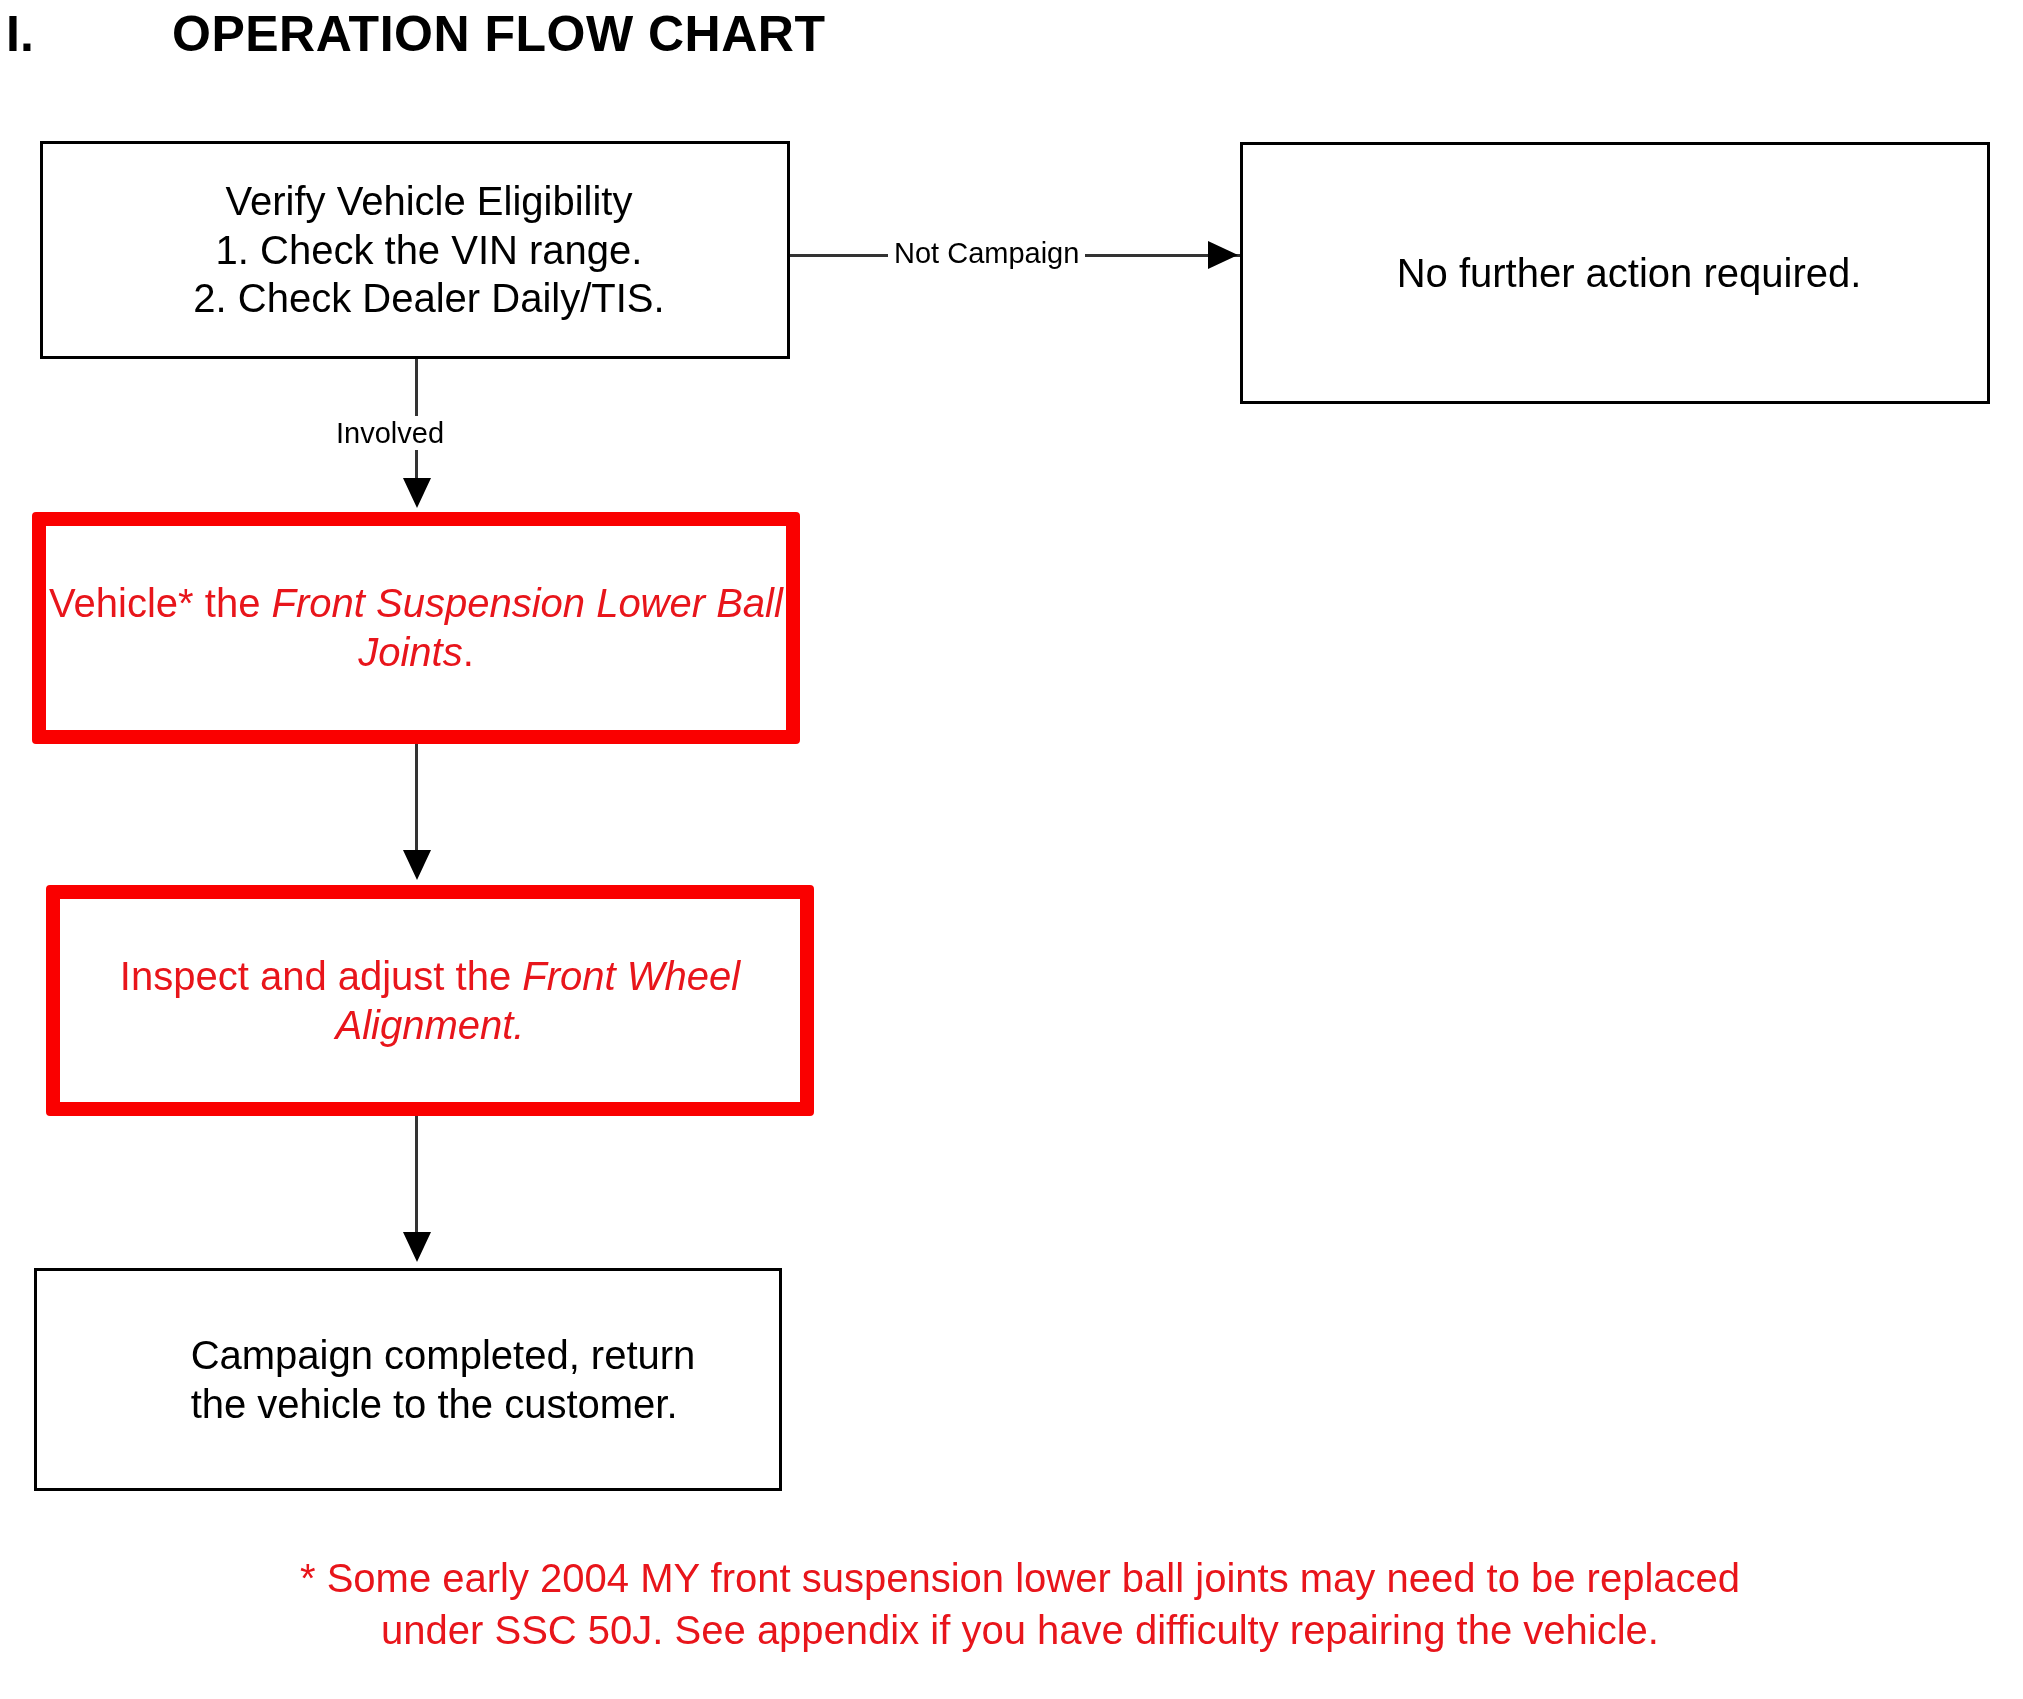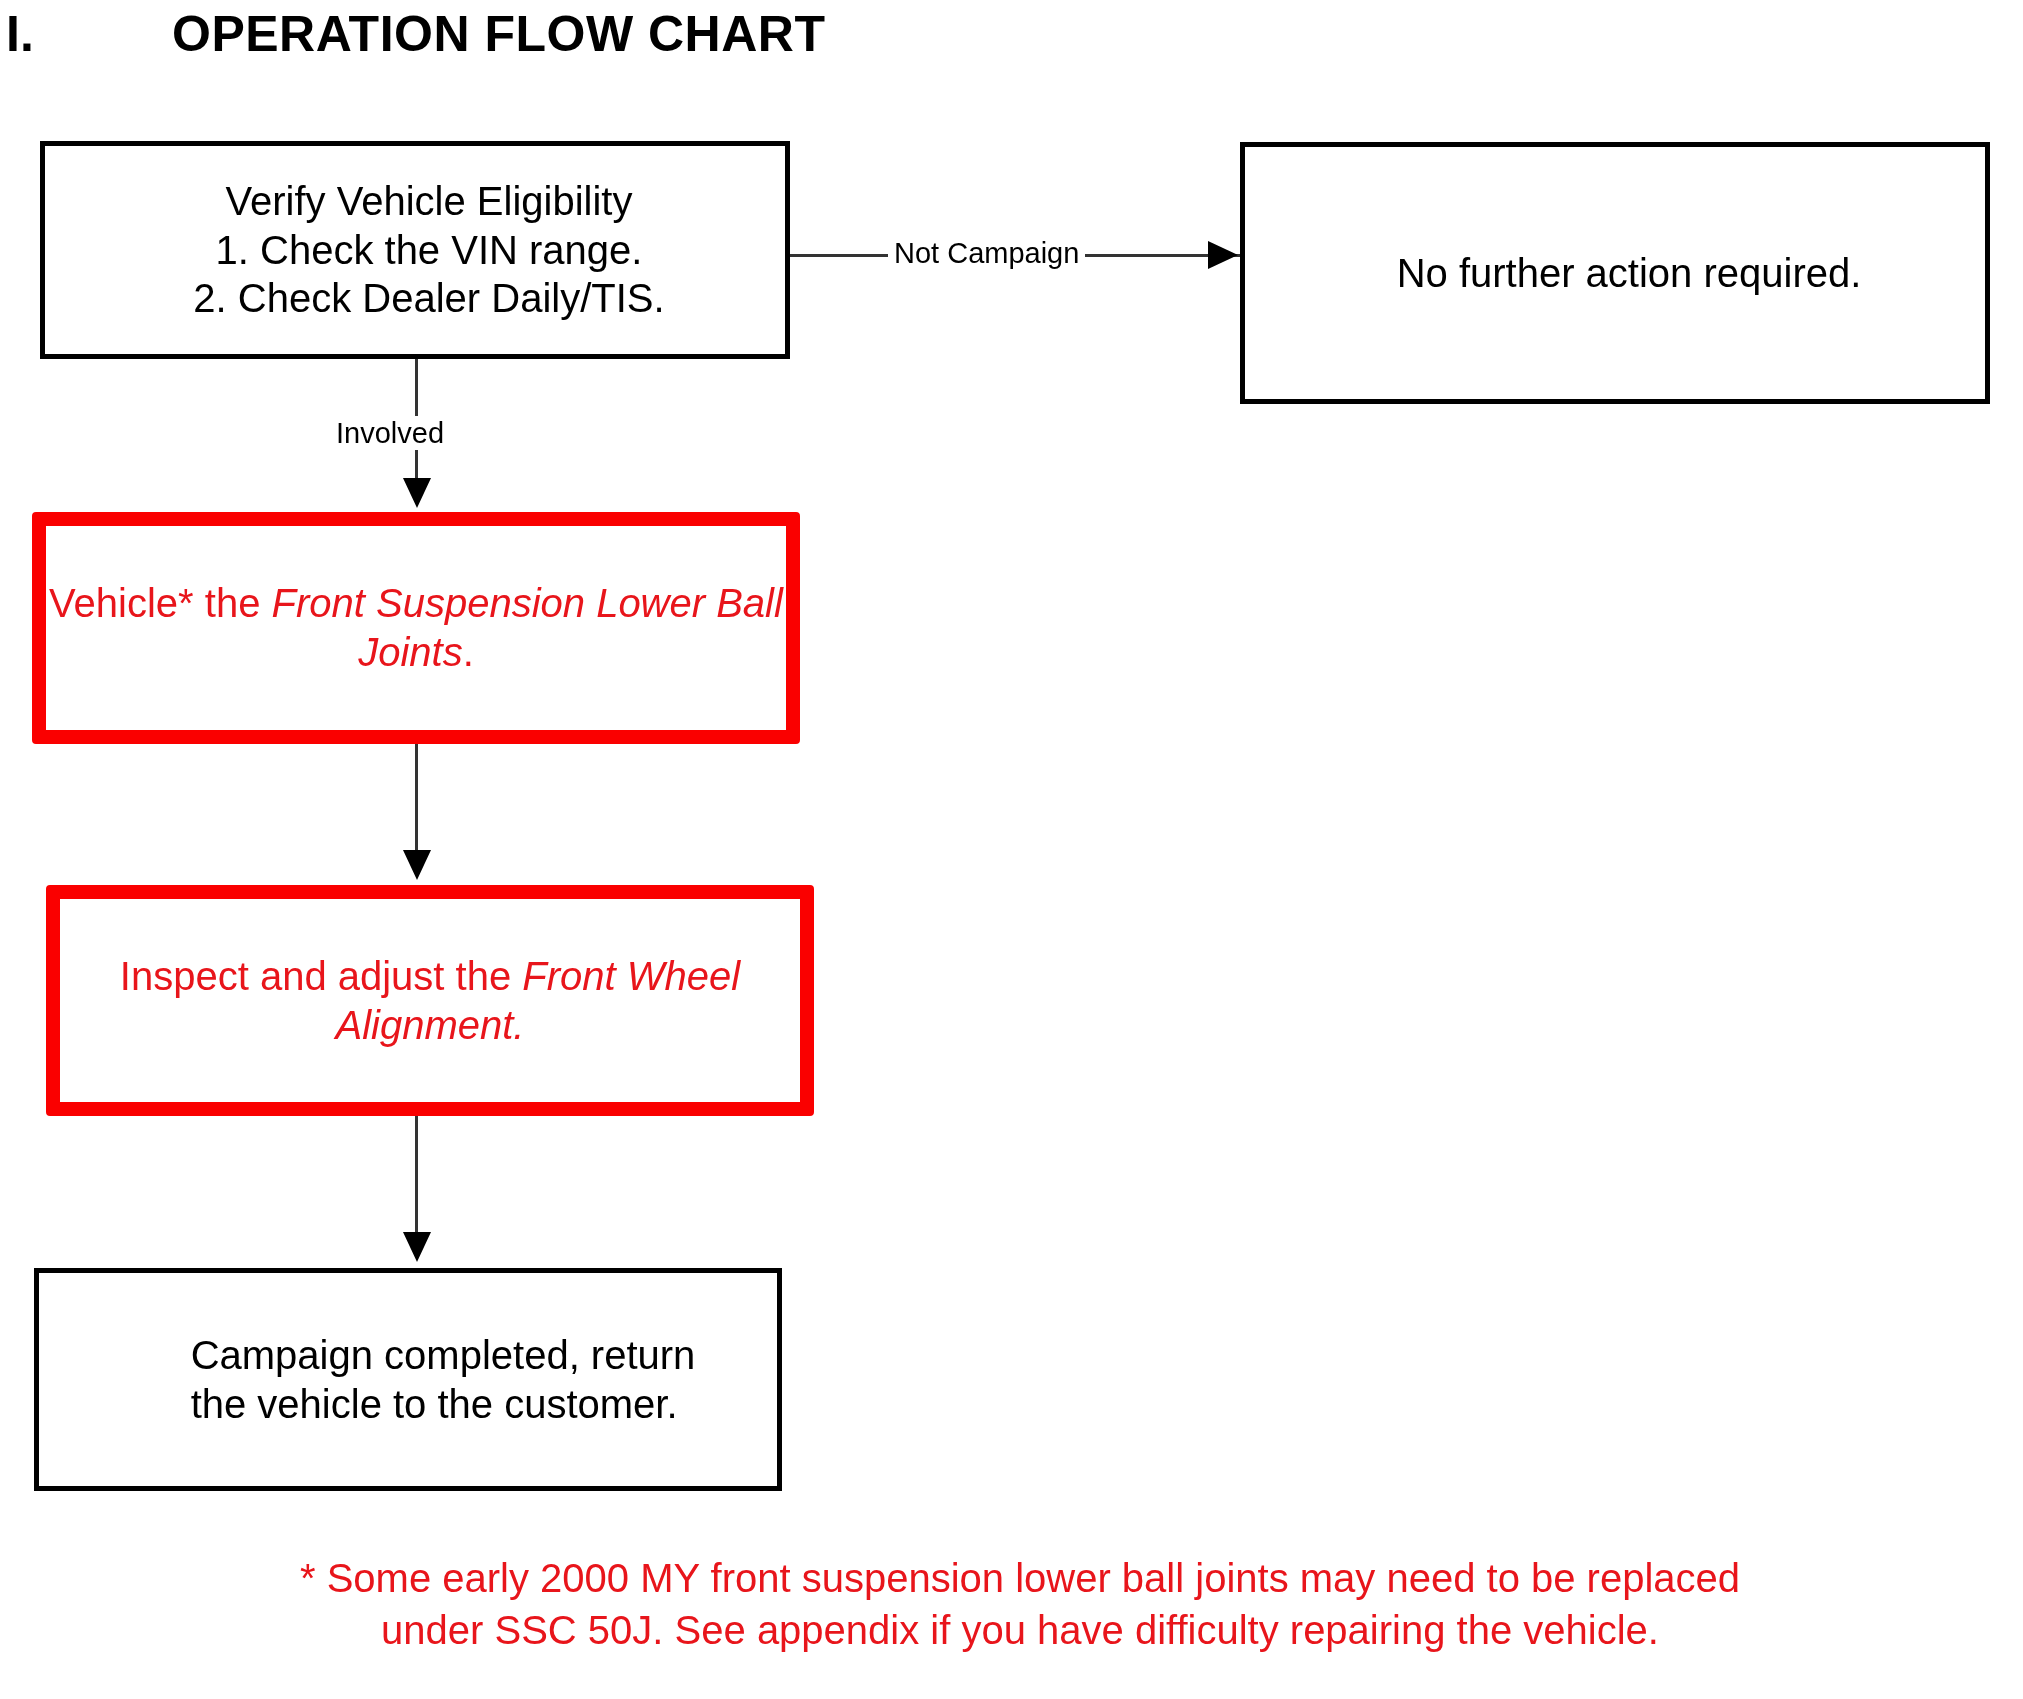--- a/index.html
+++ b/index.html
@@ -48,21 +48,21 @@
   .flow-box {
     position: absolute;
     box-sizing: border-box;
     background: #ffffff;
     display: flex;
     align-items: center;
     justify-content: center;
     text-align: center;
   }
   .flow-box.black {
-    border: 5px solid #000000;
+    border: 3px solid #000000;
     padding-left: 28px;
   }
   .flow-box.red {
     border: 14px solid #fa0000;
     border-radius: 4px;
   }
   .box-text {
     font-size: 40px;
     line-height: 1.22;
     white-space: pre-line;
@@ -192,14 +192,14 @@
 </div>
 
 <div id="conn-v-3" class="vline"></div>
 <div id="arrow-3" class="arrowhead-down"></div>
 
 <div id="box-complete" class="flow-box black">
   <div class="box-text">Campaign completed, return
 the vehicle to the customer.</div>
 </div>
 
-<div id="footnote">* Some early 2000 MY front suspension lower ball joints may need to be replaced
+<div id="footnote">* Some early 2004 MY front suspension lower ball joints may need to be replaced
 under SSC 50J. See appendix if you have difficulty repairing the vehicle.</div>
 
 </body></html>

